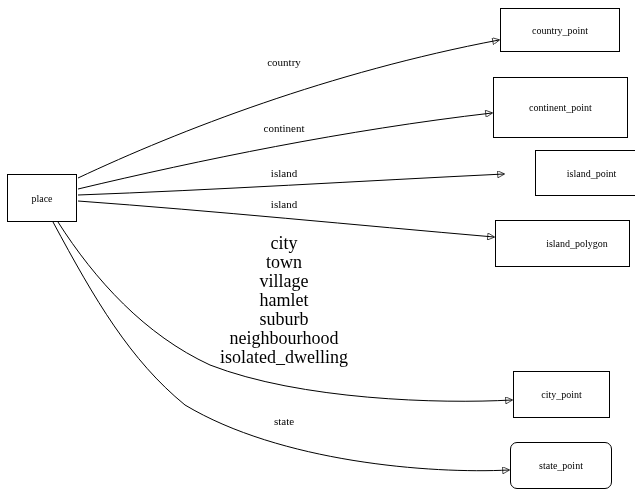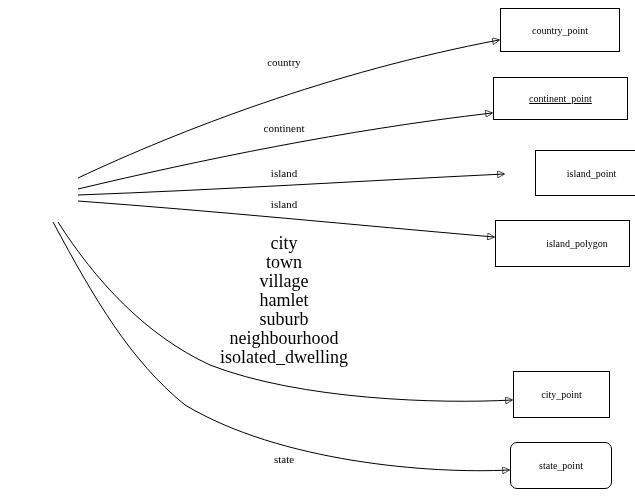--- a/index.html
+++ b/index.html
@@ -62,24 +62,25 @@
       </marker>
     </defs>
     <path d="M78,178 C180,130 330,72 499,40" marker-end="url(#arrow)"></path>
     <path d="M78,189 C200,160 345,130 492,113" marker-end="url(#arrow)"></path>
     <path d="M78,195 C215,190 360,181 504,174" marker-end="url(#arrow)"></path>
     <path d="M78,201 C215,211 355,225 494,237" marker-end="url(#arrow)"></path>
     <path d="M58,222 C95,280 145,335 210,365 C300,400 440,404 512,400" marker-end="url(#arrow)"></path>
     <path d="M53,222 C95,300 130,360 185,405 C280,462 430,474 509,470" marker-end="url(#arrow)"></path>
   </svg>
 
+  <div class="node" style="left:7px; top:174px; width:70px; height:48px;">place</div>
 
   <div class="node" style="left:500px; top:8px; width:120px; height:44px;">country_point</div>
 
-  <div class="node" style="left:493px; top:77px; width:135px; height:43px;text-decoration:underline;">continent_point</div>
+  <div class="node" style="left:493px; top:77px; width:135px; height:61px;">continent_point</div>
 
   <div class="node" style="left:535px; top:150px; width:113px; height:46px;">island_point</div>
 
   <div class="node" style="left:495px; top:220px; width:135px; height:47px;padding-left:29px;">island_polygon</div>
 
   <div class="node" style="left:513px; top:371px; width:97px; height:47px;">city_point</div>
 
   <div class="node" style="left:510px; top:442px; width:102px; height:47px;border-radius:7px;">state_point</div>
 
   <div class="edge-label" style="left:284px; top:62px;">country</div>
@@ -93,15 +94,15 @@
   <div class="edge-label-block" style="left:284px; top:234px;">
     <div>city</div>
     <div>town</div>
     <div>village</div>
     <div>hamlet</div>
     <div>suburb</div>
     <div>neighbourhood</div>
     <div>isolated_dwelling</div>
   </div>
 
-  <div class="edge-label" style="left:284px; top:421px;margin-top:38px;">state</div>
+  <div class="edge-label" style="left:284px; top:421px;">state</div>
 
 </div>
 
 </body></html>

